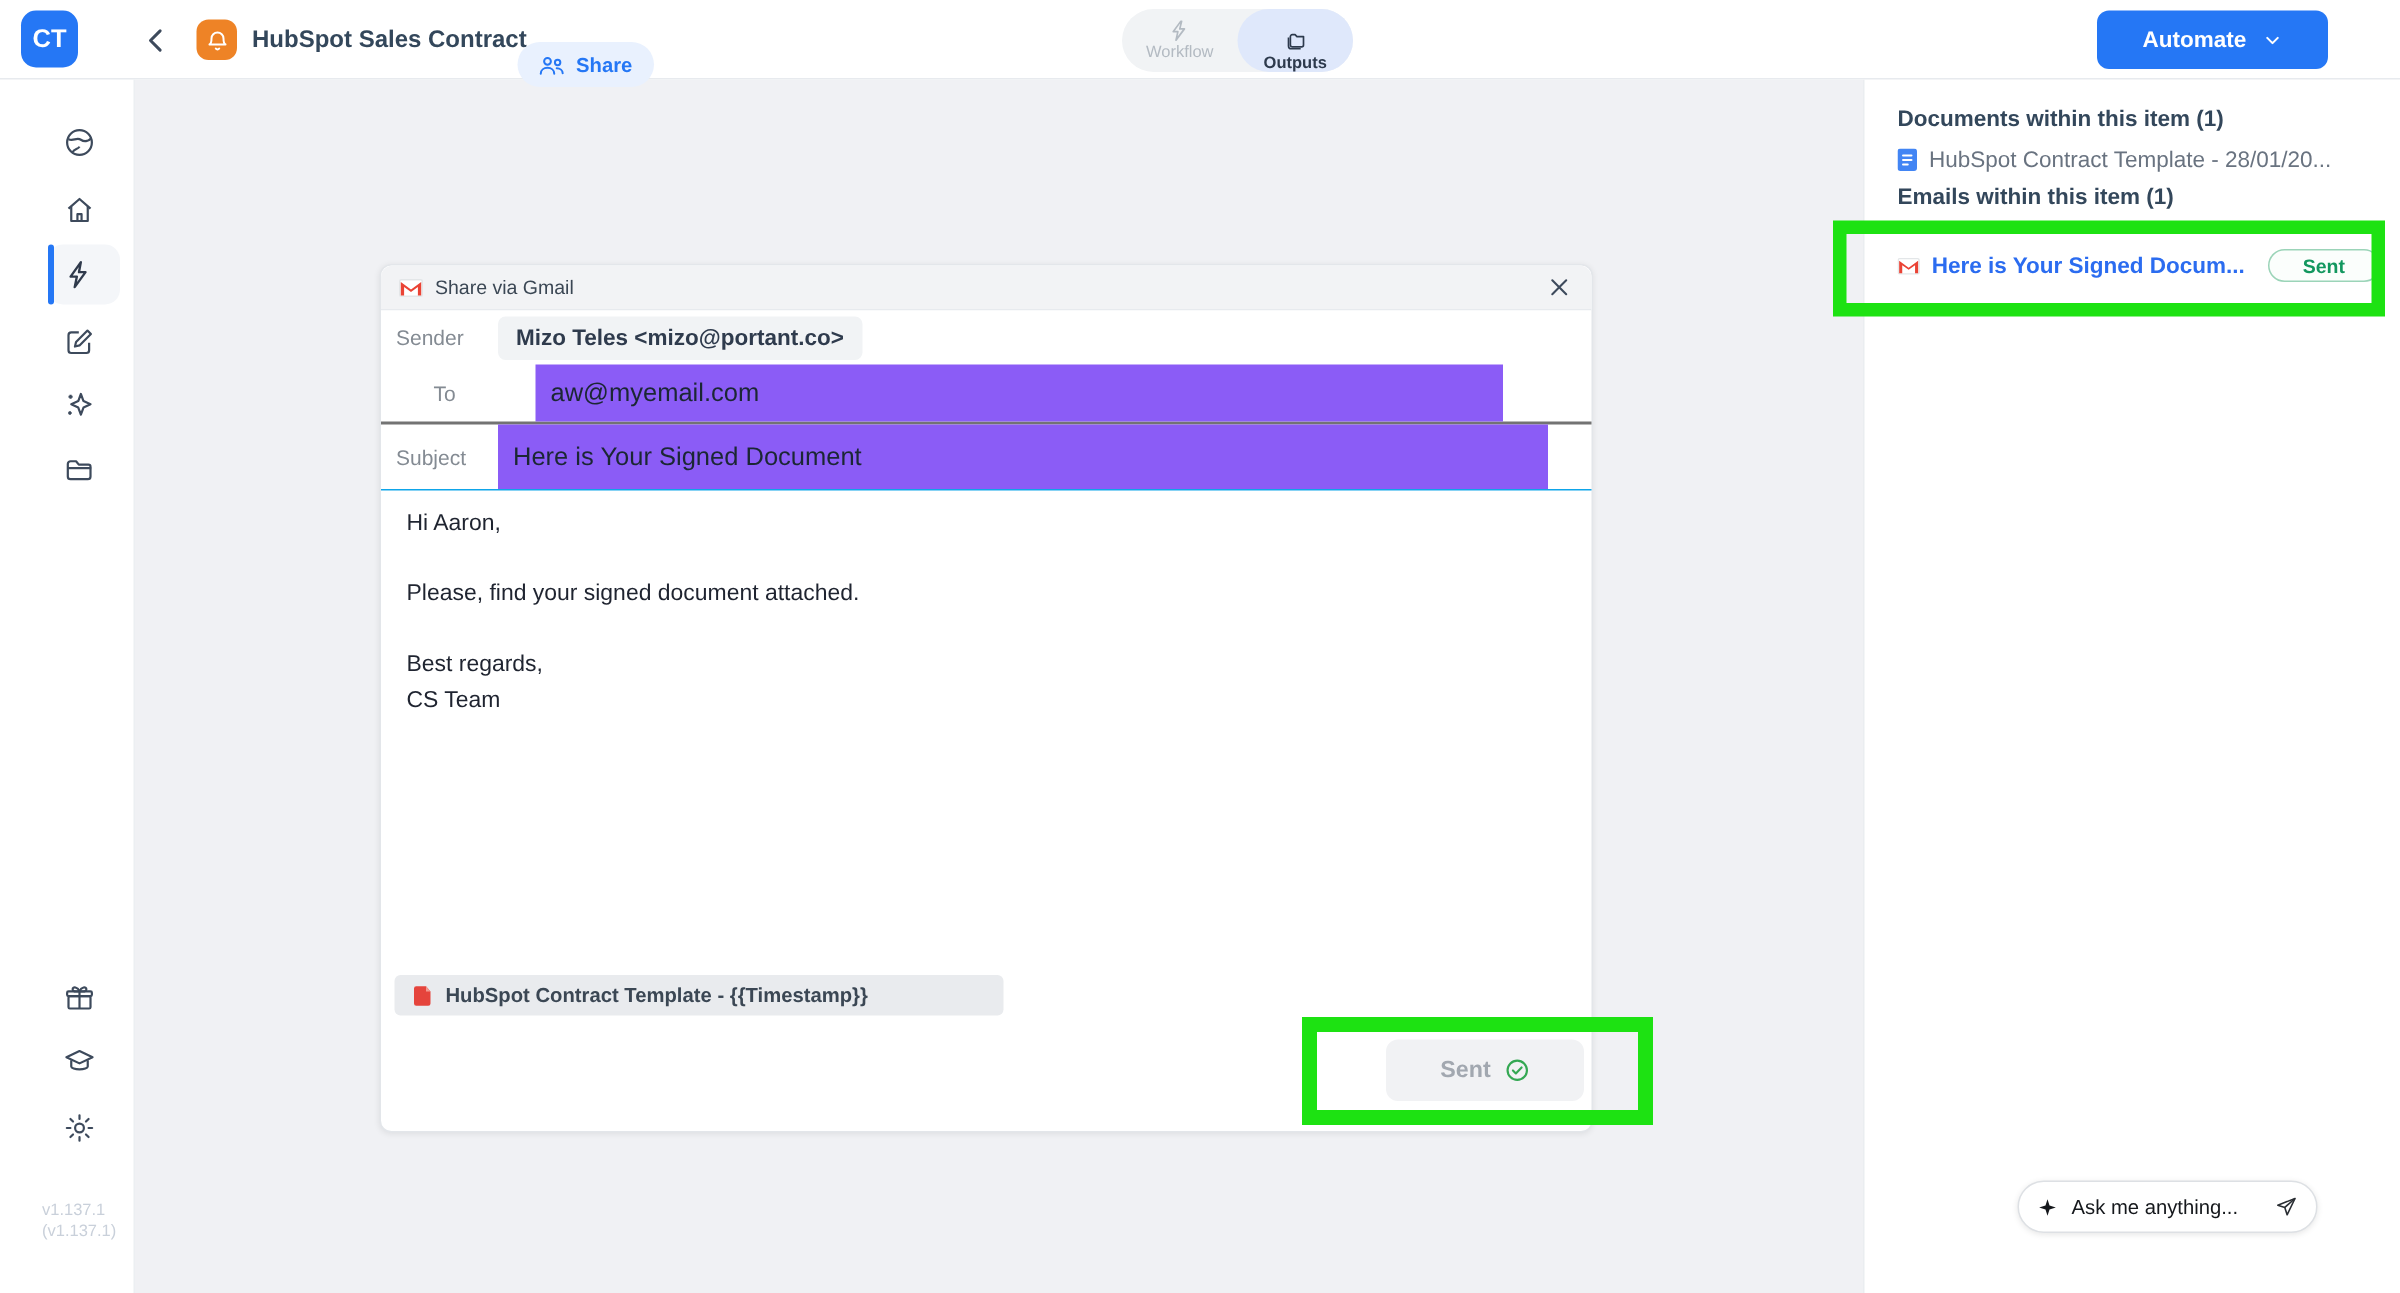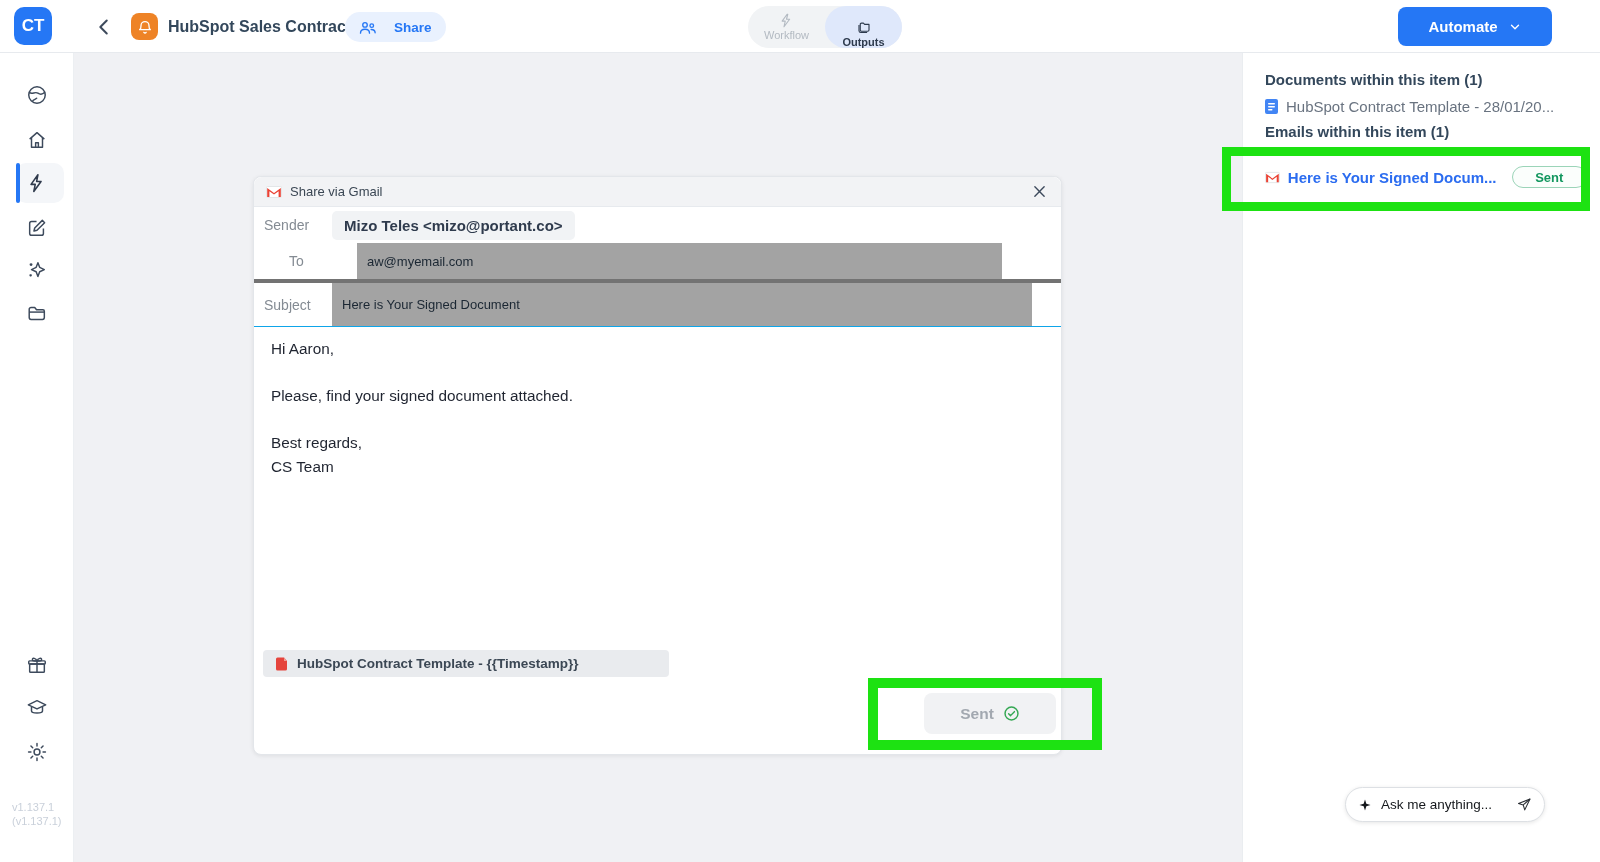--- a/index.html
+++ b/index.html
@@ -4,49 +4,49 @@
 <style>
   * { margin:0; padding:0; box-sizing:border-box; }
   html,body { width:1600px; height:862px; font-family:"Liberation Sans", sans-serif; background:#fff; overflow:hidden; }
 
   
   .topbar { position:absolute; left:0; top:0; width:1600px; height:53px; background:#fff; border-bottom:1px solid #e7eaee; z-index:20; }
   .logo { position:absolute; left:14px; top:7px; width:38px; height:38px; border-radius:10px; background:#2577f5; color:#fff; font-weight:bold; font-size:17px; display:flex; align-items:center; justify-content:center; }
   .back-btn { position:absolute; left:92px; top:15px; width:24px; height:24px; display:flex; align-items:center; justify-content:center; cursor:pointer; }
   .doc-tile { position:absolute; left:131px; top:13px; width:27px; height:27px; border-radius:8px; background:#ee8326; display:flex; align-items:center; justify-content:center; }
   .page-title { position:absolute; left:168px; top:0; height:53px; line-height:53px; font-size:16px; font-weight:bold; color:#33475b; }
-  .share-pill { position:absolute; left:345px; top:12px; height:30px; padding:0 14px; border-radius:16px; background:#e9f1fe; color:#2577f5; font-size:13.5px; font-weight:bold; display:flex; align-items:center; gap:17px; cursor:pointer; }
+  .share-pill { position:absolute; left:345px; top:28px; height:30px; padding:0 14px; border-radius:16px; background:#e9f1fe; color:#2577f5; font-size:13.5px; font-weight:bold; display:flex; align-items:center; gap:7px; cursor:pointer; }
   .toggle { position:absolute; left:748px; top:6px; width:154px; height:42px; border-radius:21px; background:#f1f3f5; display:flex; }
   .toggle-seg { width:77px; height:42px; display:flex; flex-direction:column; align-items:center; justify-content:center; gap:1px; font-size:11px; border-radius:21px; cursor:pointer; }
   .seg-off { color:#b3bac2; }
   .seg-on { background:#dfe8fb; color:#2d3a4d; font-weight:bold;justify-content:flex-end; }
   .automate-btn { position:absolute; left:1398px; top:7px; width:154px; height:39px; border-radius:8px; background:#2577f5; color:#fff; font-size:15px; font-weight:bold; display:flex; align-items:center; justify-content:center; gap:10px; cursor:pointer; }
 
   
-  .sidebar { position:absolute; left:0; top:53px; width:74px; height:809px; background:#fff; border-right:1px solid #eceff2; z-index:15; }
+  .sidebar { position:absolute; left:16px; top:53px; width:74px; height:809px; background:#fff; border-right:1px solid #eceff2; z-index:15; }
   .side-ic { position:absolute; left:25px; width:24px; height:24px; display:flex; align-items:center; justify-content:center; cursor:pointer; color:#3d4a5c; }
   .active-bg { position:absolute; left:16px; top:110px; width:48px; height:40px; background:#f4f6f9; border-radius:10px; }
   .active-bar { position:absolute; left:16px; top:110px; width:4px; height:40px; background:#2577f5; border-radius:3px; }
   .version { position:absolute; left:12px; top:747px; font-size:11px; line-height:14px; color:#c9d0da; }
 
   
   .main { position:absolute; left:74px; top:53px; width:1168px; height:809px; background:#f0f1f4; }
 
   
   .dialog { position:absolute; left:253px; top:176px; width:809px; height:579px; background:#fff; border:1px solid #e3e6ea; border-radius:8px; box-shadow:0 1px 4px rgba(0,0,0,.08); z-index:5; }
   .dlg-header { height:30px; background:#f2f3f5; border-bottom:1px solid #e7eaee; border-radius:8px 8px 0 0; display:flex; align-items:center; padding:0 12px; gap:8px; }
   .dlg-title { font-size:13px; color:#3b4754; }
   .dlg-close { margin-left:auto; width:20px; height:20px; display:flex; align-items:center; justify-content:center; cursor:pointer; }
   .row { display:flex; align-items:center; padding-left:10px; }
   .row-label { width:68px; flex:0 0 68px; font-size:14px; color:#848b93; }
   .sender-row { height:36px; }
   .sender-chip { background:#f1f3f5; border-radius:5px; padding:6px 12px; font-size:15px; font-weight:bold; color:#2f3b4d; }
-  .to-row { height:40px; border-bottom:4px solid #737373;padding-left:35px; }
+  .to-row { height:40px; border-bottom:2px solid #737373;padding-left:35px; }
   .subject-row { height:44px; border-bottom:1px solid #0ea5e9; }
-  .field-val { height:100%; display:flex; align-items:center; background:#a3a3a3; font-size:13px; color:#1b2733; padding-left:10px; }
+  .field-val { height:100%; display:flex; align-items:center; background:#8b5cf6; font-size:17px; color:#1b2733; padding-left:10px; }
   .to-val { width:645px; }
   .subject-val { width:700px; }
   .body-area { padding:10px 0 0 17px; }
   .body-line { font-size:15.3px; line-height:23.5px; min-height:23.5px; color:#1f2430; }
   .attach-chip { position:absolute; left:9px; top:473px; width:406px; height:27px; background:#e9ebee; border-radius:4px; display:flex; align-items:center; gap:9px; padding:0 12px; cursor:pointer; }
   .attach-name { font-size:13.5px; font-weight:bold; color:#3b4754; white-space:nowrap; }
   .sent-btn { position:absolute; left:670px; top:516px; width:132px; height:41px; background:#f1f2f4; border-radius:8px; display:flex; align-items:center; justify-content:center; gap:9px; cursor:pointer; }
   .sent-btn span { font-size:15.5px; font-weight:bold; color:#a2a8b0; }
 
   

